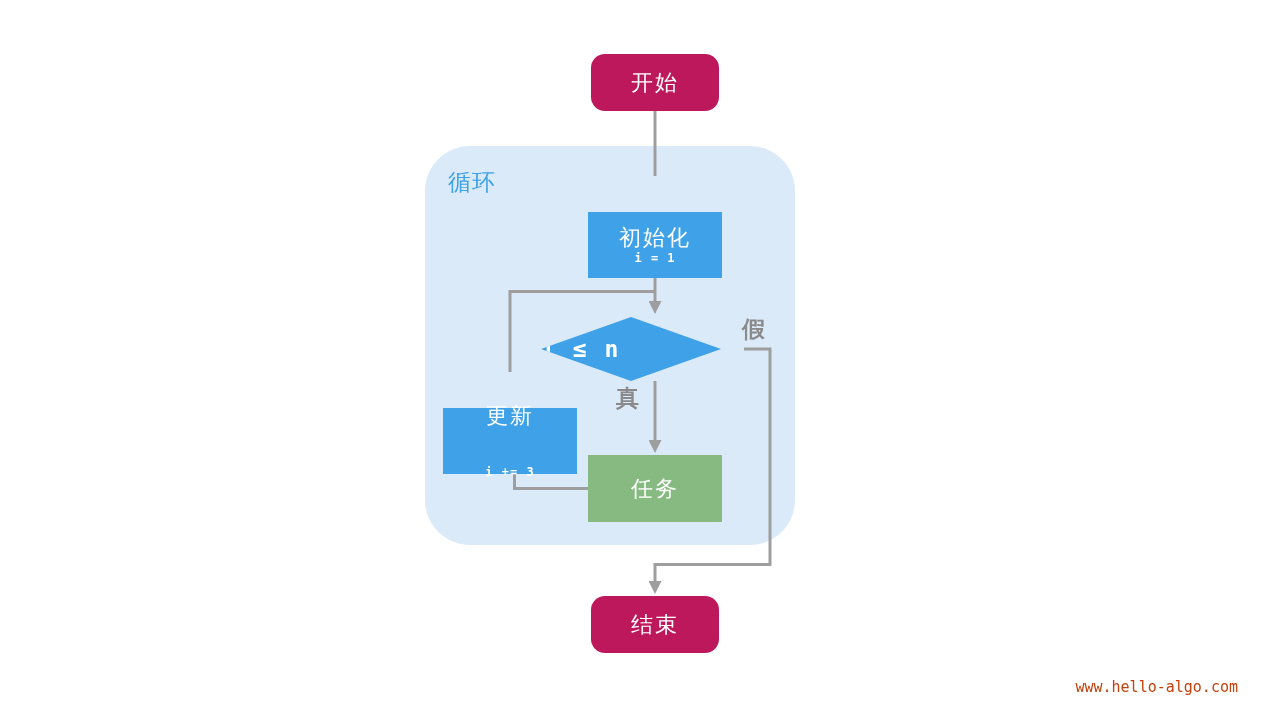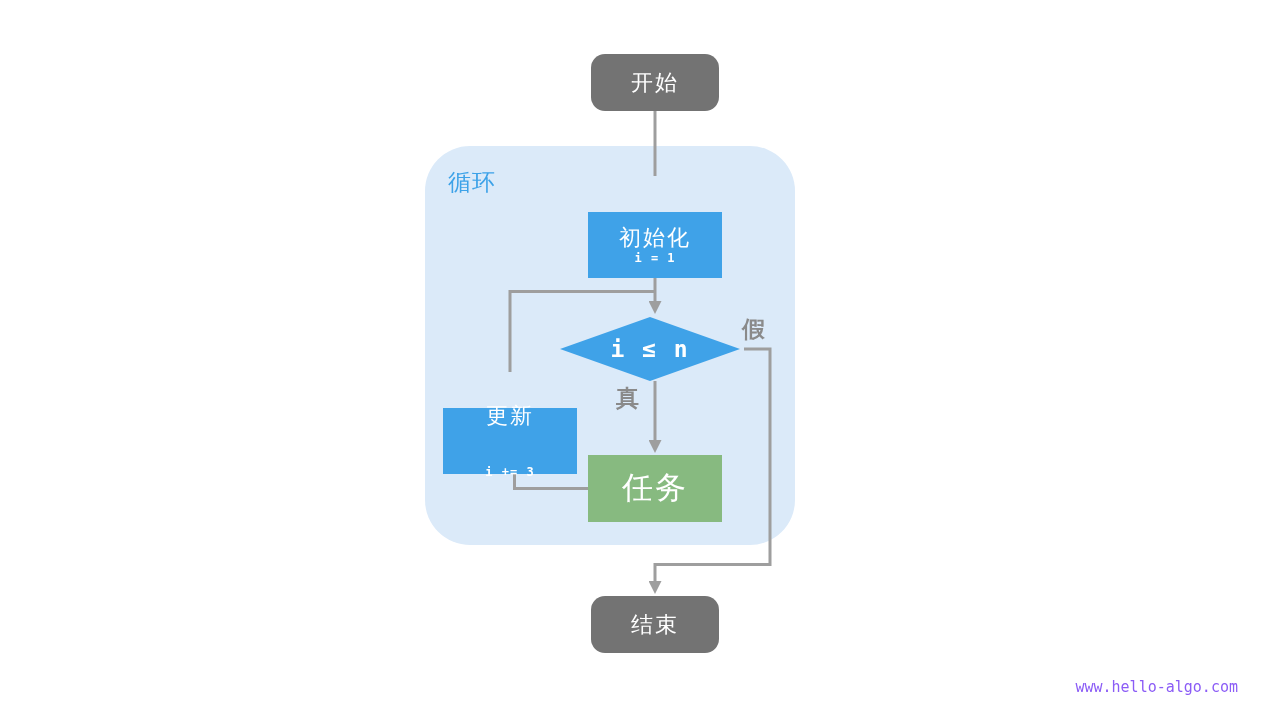--- a/index.html
+++ b/index.html
@@ -50,59 +50,59 @@
     flex-direction: column;
     align-items: center;
     justify-content: center;
     color: #ffffff;
     z-index: 2;
     line-height: 1.25;
   }
   .terminal {
     width: 128px;
     height: 57px;
-    background: #737373;
+    background: #be185d;
     border-radius: 14px;
     font-size: 25px;
     letter-spacing: 2px;
   }
   .process-blue {
     width: 134px;
     height: 66px;
     background: #3fa2e8;
     margin-top: 36px;
   }
   .process-green {
     width: 134px;
     height: 67px;
     background: #87ba80;
-    font-size: 31px;
+    font-size: 22px;
     letter-spacing: 2px;
   }
   .node .zh {
     font-size: 22px;
     letter-spacing: 2px;
   }
   .node .code {
     font-family: "DejaVu Sans Mono", monospace;
     font-size: 12px;
     font-weight: 600;
     letter-spacing: 1px;
   }
   .diamond {
     position: absolute;
-    left: 560px;
+    left: 541px;
     top: 317px;
     width: 180px;
     height: 64px;
     background: #3fa2e8;
     clip-path: polygon(50% 0, 100% 50%, 50% 100%, 0 50%);
     display: flex;
     align-items: center;
-    justify-content: center;
+    justify-content: flex-start;
     color: #ffffff;
     z-index: 2;
   }
   .diamond .code {
     font-family: "DejaVu Sans Mono", monospace;
     font-size: 23px;
     font-weight: 600;
     letter-spacing: 2px;
   }
   .branch-label {
@@ -113,21 +113,21 @@
     z-index: 3;
   }
   .branch-false { left: 742px; top: 314px; }
   .branch-true  { left: 616px; top: 383px; }
   .watermark {
     position: absolute;
     right: 42px;
     top: 678px;
     font-family: "DejaVu Sans Mono", monospace;
     font-size: 15px;
-    color: #8b5cf6;
+    color: #c2410c;
     z-index: 3;
   }
 </style>
 </head>
 <body>
 
 <div id="canvas">
 
   <div class="loop-container"></div>
   <div class="loop-label">循环</div>

